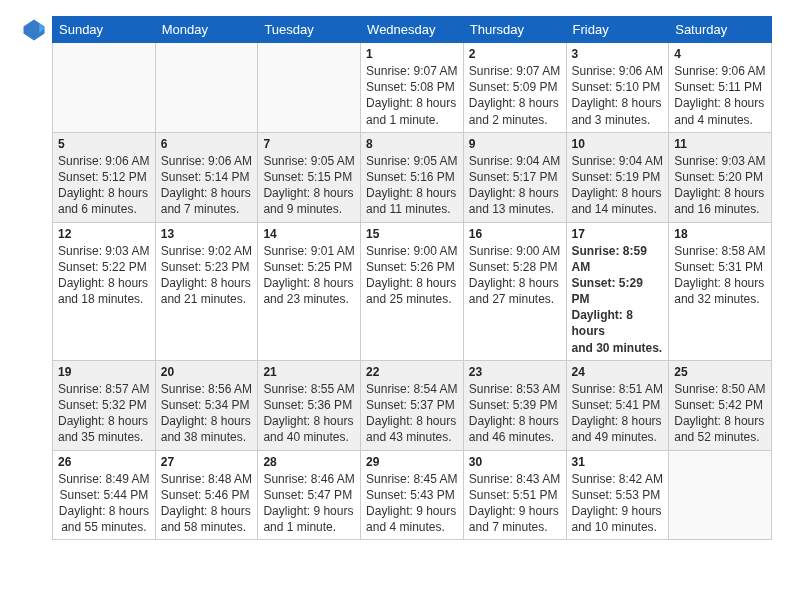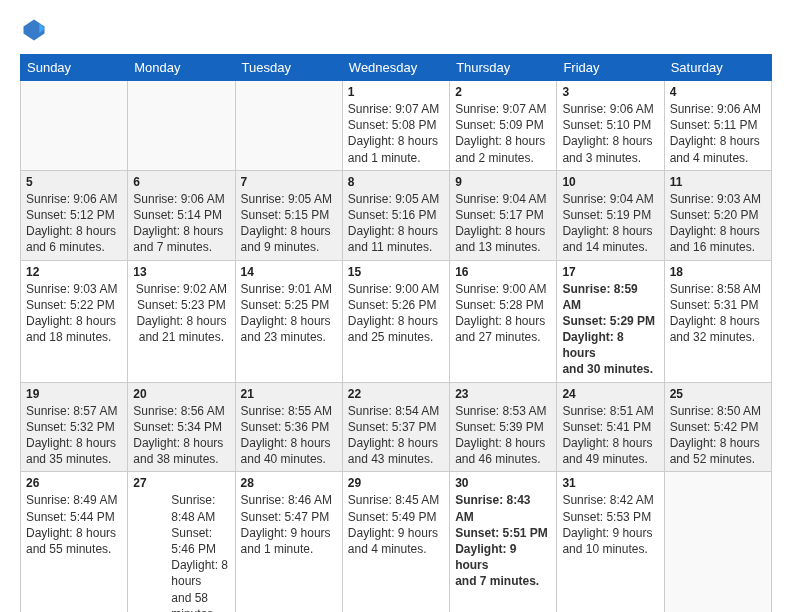--- a/index.html
+++ b/index.html
@@ -8,21 +8,21 @@
       background: #fff;
       width: 792px;
       height: 612px;
       overflow: hidden;
     }
     .page {
       width: 792px;
       height: 544px;
       padding: 16px 20px 12px 20px;
       display: flex;
-      flex-direction: column;
+      flex-direction: row;
     }
     .header {
       display: flex;
       justify-content: space-between;
       align-items: flex-start;
       margin-bottom: 10px;
     }
     .logo {
       display: flex;
       align-items: center;
@@ -216,21 +216,21 @@
         <tr>
           <td>
             <span class="day-number">12</span>
             <div class="day-info" style="white-space: pre-line;">Sunrise: 9:03 AM
 Sunset: 5:22 PM
 Daylight: 8 hours
 and 18 minutes.</div>
           </td>
           <td>
             <span class="day-number">13</span>
-            <div class="day-info" style="white-space: pre-line; text-align: center;">Sunrise: 9:02 AM
+            <div class="day-info" style="white-space: pre-line;">Sunrise: 9:02 AM
 Sunset: 5:23 PM
 Daylight: 8 hours
 and 21 minutes.</div>
           </td>
           <td>
             <span class="day-number">14</span>
             <div class="day-info" style="white-space: pre-line;">Sunrise: 9:01 AM
 Sunset: 5:25 PM
 Daylight: 8 hours
 and 23 minutes.</div>
@@ -311,49 +311,49 @@
             <span class="day-number">25</span>
             <div class="day-info" style="white-space: pre-line;">Sunrise: 8:50 AM
 Sunset: 5:42 PM
 Daylight: 8 hours
 and 52 minutes.</div>
           </td>
         </tr>
         <tr>
           <td>
             <span class="day-number">26</span>
-            <div class="day-info" style="white-space: pre-line;">Sunrise: 8:49 AM
+            <div class="day-info" style="white-space: pre-line; text-align: center;">Sunrise: 8:49 AM
 Sunset: 5:44 PM
 Daylight: 8 hours
 and 55 minutes.</div>
           </td>
           <td>
             <span class="day-number">27</span>
-            <div class="day-info" style="white-space: pre-line; margin-left: 38px;">Sunrise: 8:48 AM
+            <div class="day-info" style="white-space: pre-line;">Sunrise: 8:48 AM
 Sunset: 5:46 PM
 Daylight: 8 hours
 and 58 minutes.</div>
           </td>
           <td>
             <span class="day-number">28</span>
             <div class="day-info" style="white-space: pre-line;">Sunrise: 8:46 AM
 Sunset: 5:47 PM
 Daylight: 9 hours
 and 1 minute.</div>
           </td>
           <td>
             <span class="day-number">29</span>
             <div class="day-info" style="white-space: pre-line;">Sunrise: 8:45 AM
-Sunset: 5:49 PM
+Sunset: 5:43 PM
 Daylight: 9 hours
 and 4 minutes.</div>
           </td>
           <td>
             <span class="day-number">30</span>
-            <div class="day-info" style="white-space: pre-line; font-weight: bold;">Sunrise: 8:43 AM
+            <div class="day-info" style="white-space: pre-line;">Sunrise: 8:43 AM
 Sunset: 5:51 PM
 Daylight: 9 hours
 and 7 minutes.</div>
           </td>
           <td>
             <span class="day-number">31</span>
             <div class="day-info" style="white-space: pre-line;">Sunrise: 8:42 AM
 Sunset: 5:53 PM
 Daylight: 9 hours
 and 10 minutes.</div>

